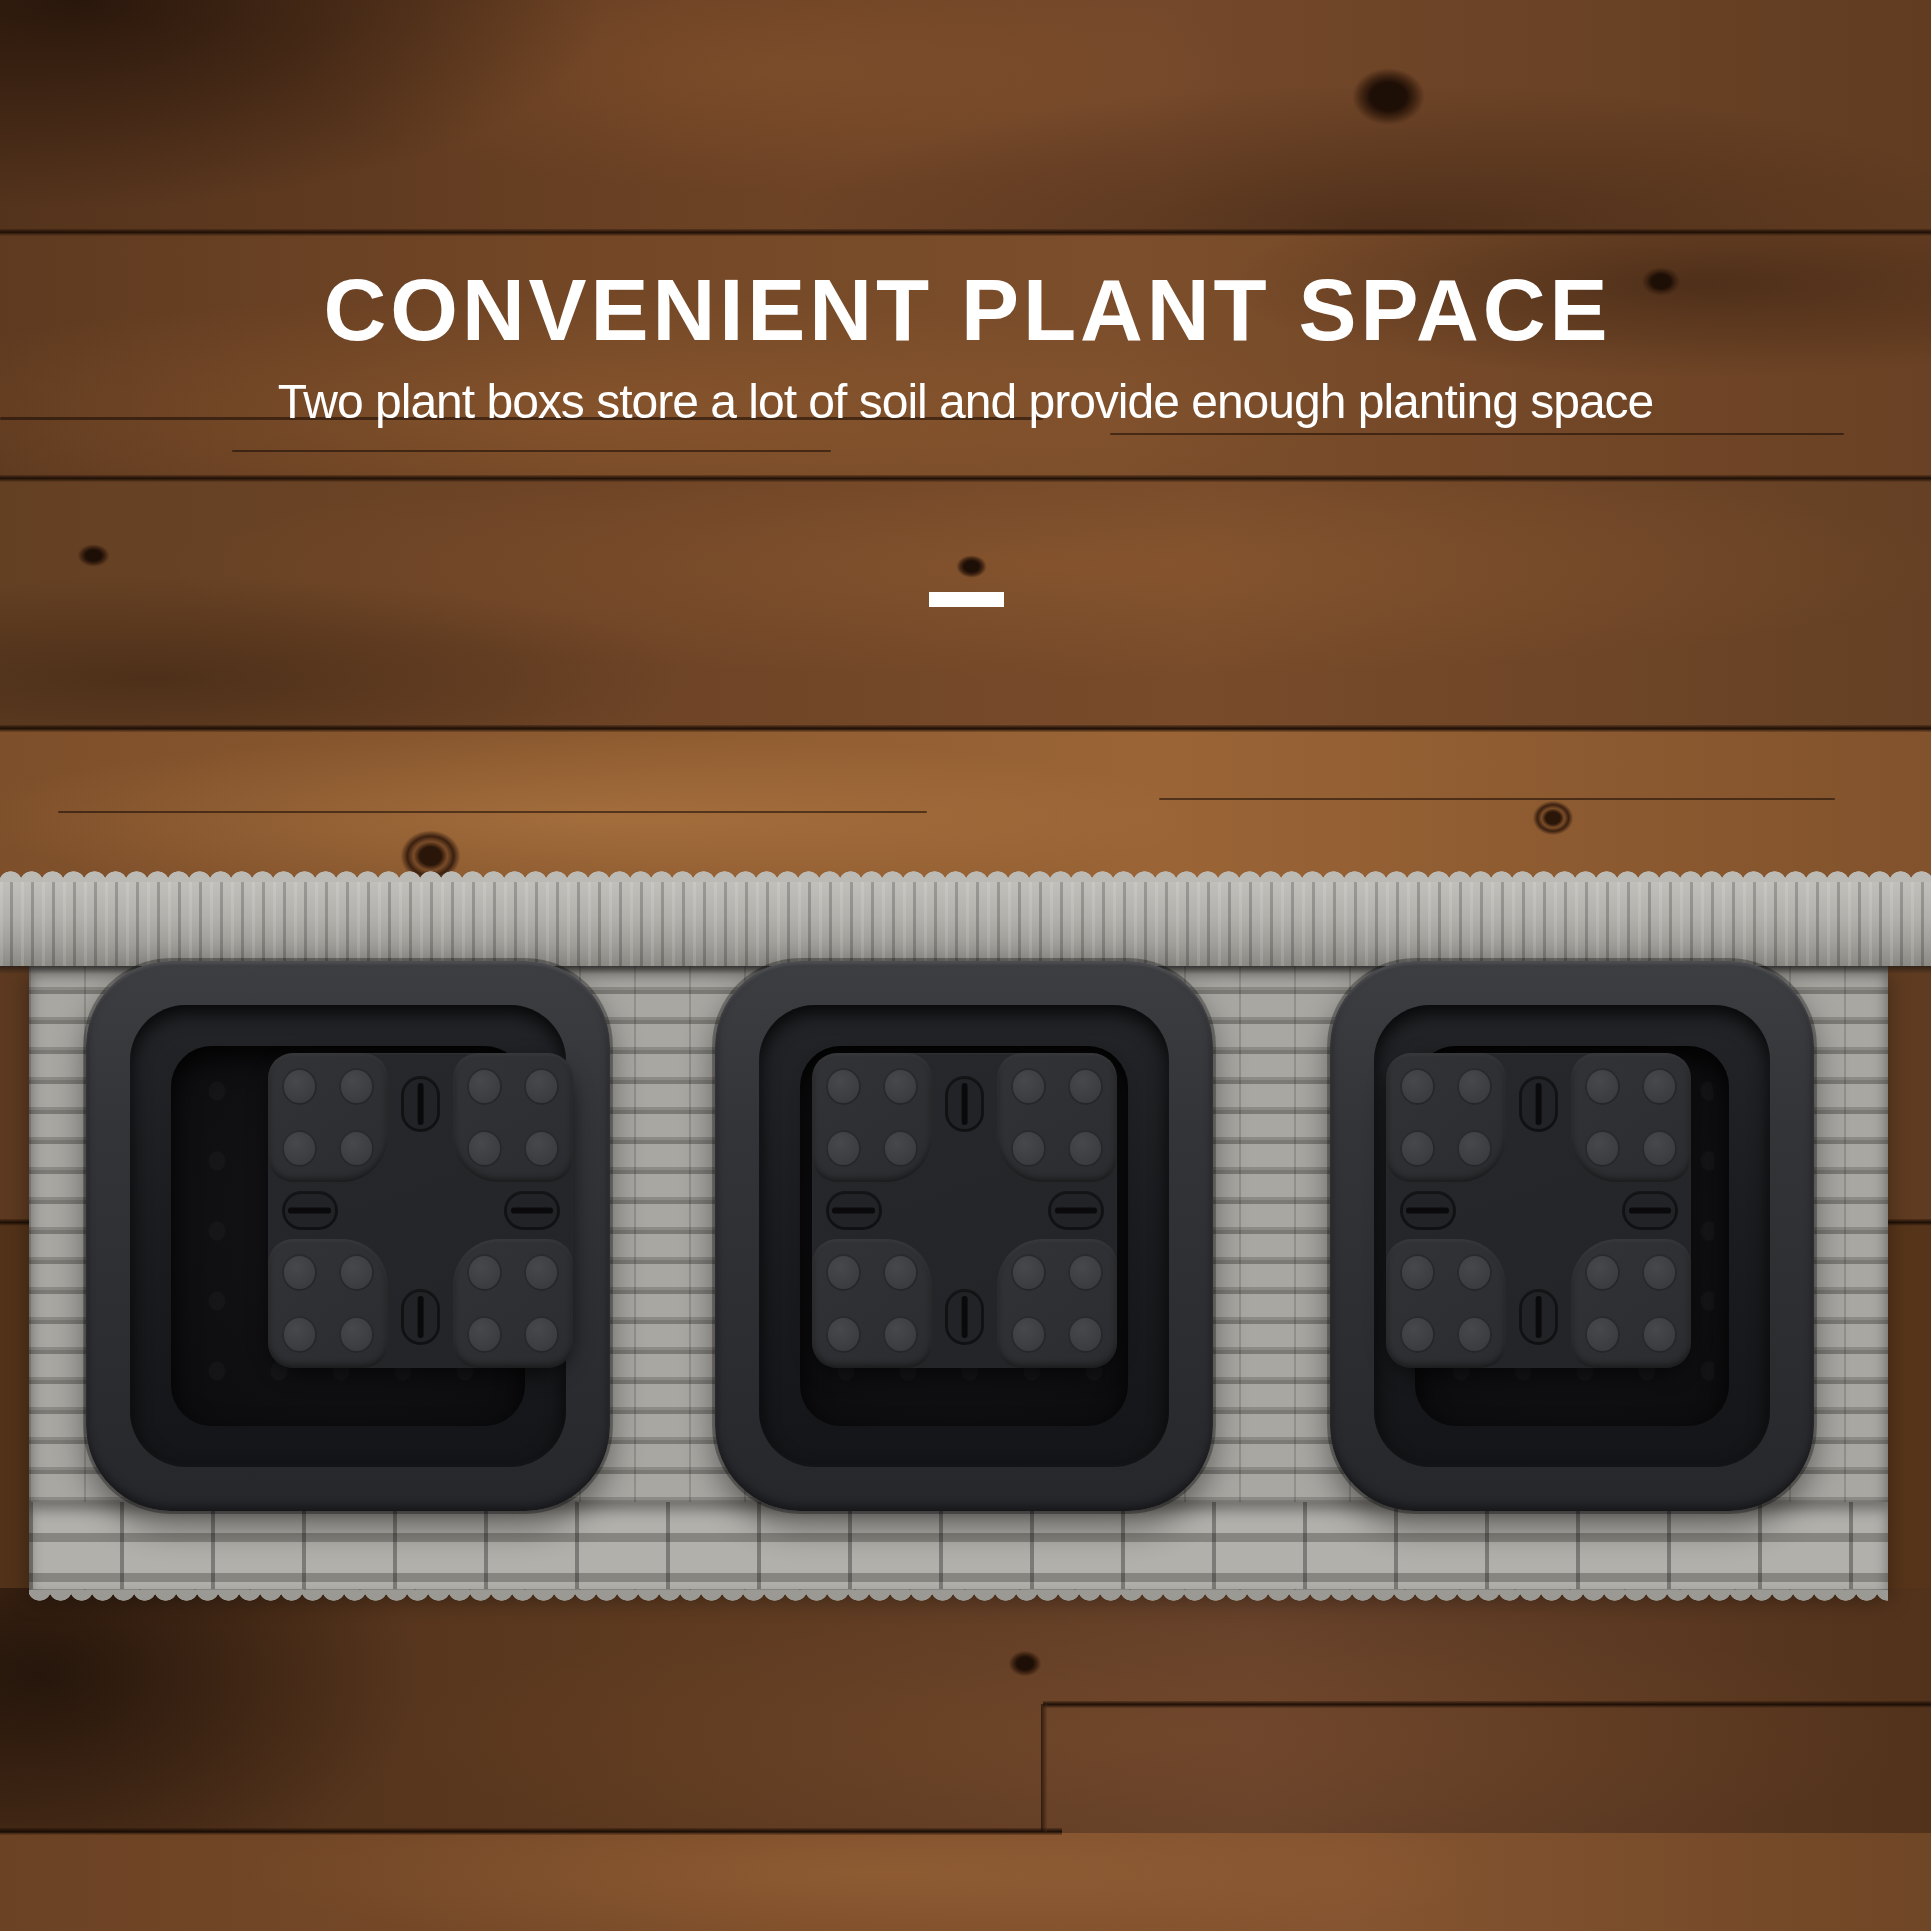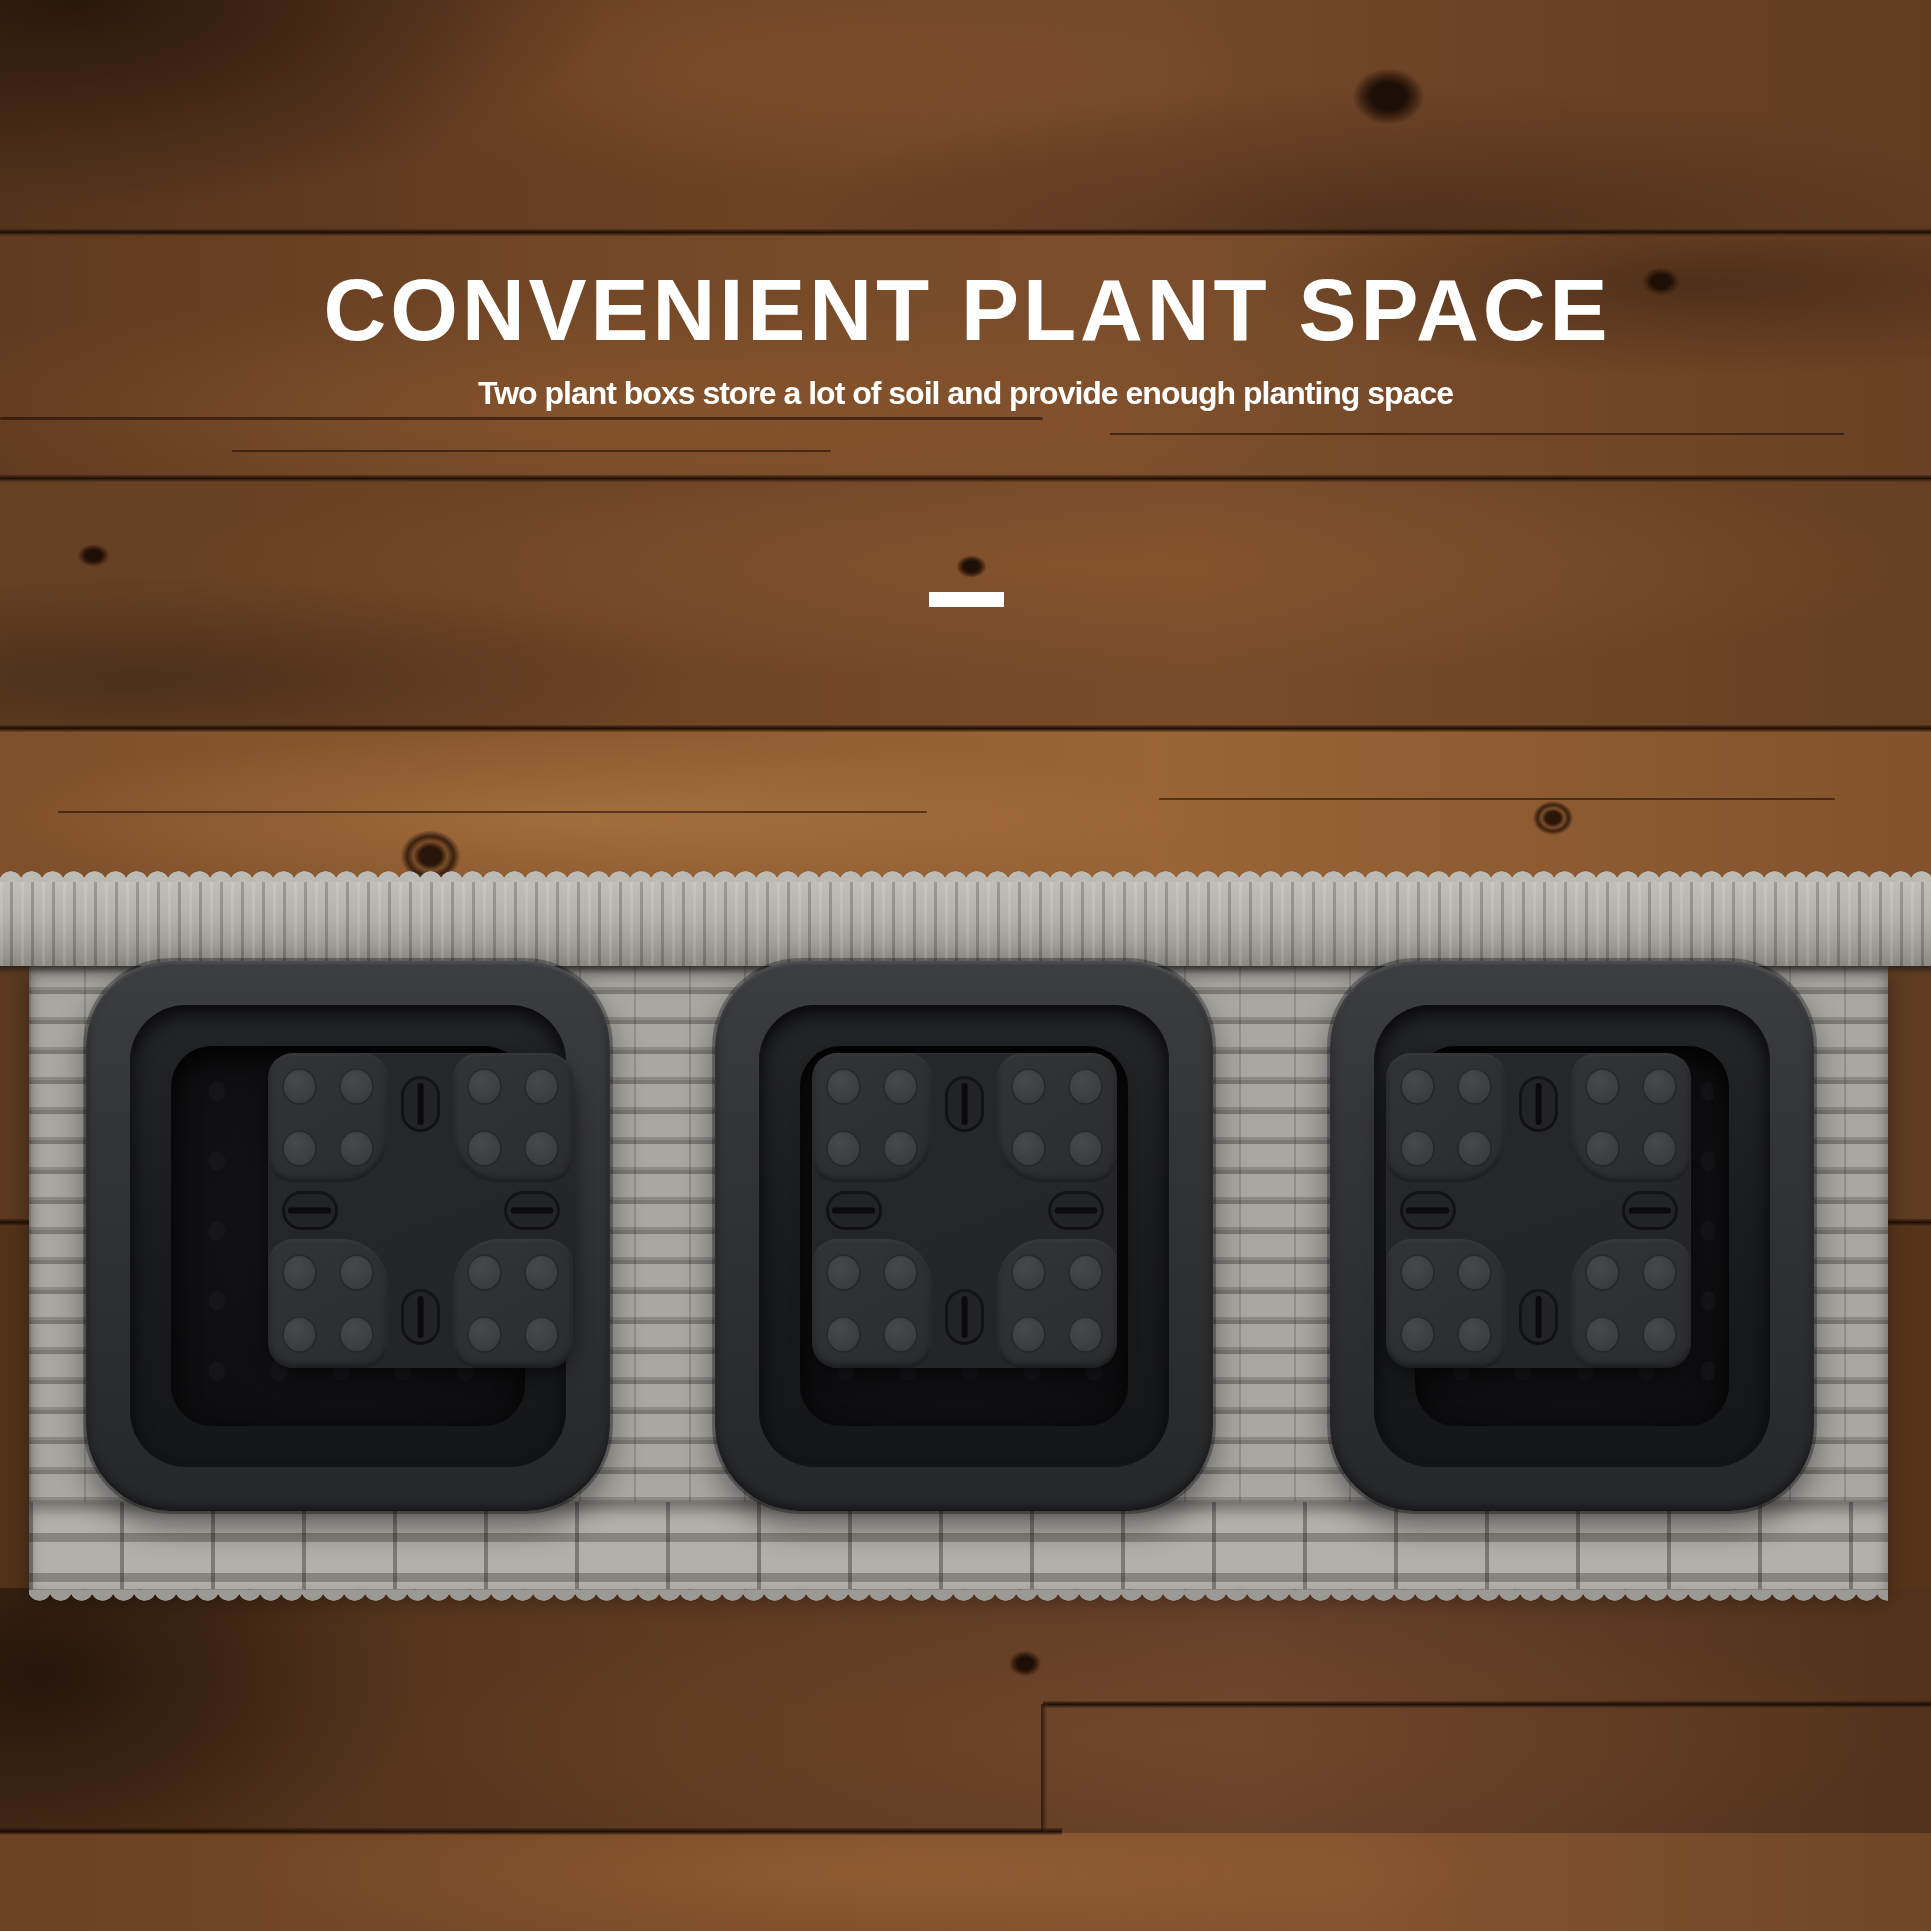--- a/index.html
+++ b/index.html
@@ -140,21 +140,21 @@
   .slot-l{left:13.5px;} .slot-r{left:236px;}
   .slot-t::after,.slot-b::after{content:"";position:absolute;left:50%;top:6.8px;bottom:6.8px;width:6.8px;
     transform:translateX(-50%);background:#0a0a0c;border-radius:2.9px;}
   .slot-l::after,.slot-r::after{content:"";position:absolute;top:50%;left:6.8px;right:6.8px;height:6.8px;
     transform:translateY(-50%);background:#0a0a0c;border-radius:2.9px;}
 
   
   #title{position:absolute;left:4px;right:0;top:266px;z-index:8;text-align:center;
     font-weight:700;font-size:87px;line-height:1;letter-spacing:3.9px;color:#fff;}
   #subtitle{position:absolute;left:0;right:0;top:376px;z-index:8;text-align:center;
-    font-weight:700;font-size:32px;line-height:1.1;letter-spacing:-1px;color:#fff;}
+    font-weight:400;font-size:48px;line-height:1.1;letter-spacing:-1px;color:#fff;}
   #dash{position:absolute;left:929px;top:592px;width:75px;height:14.5px;background:#fff;z-index:8;}
 </style>
 </head>
 <body>
 
 <div class="stage">
 
   <div class="plank grain" id="plankA"></div>
   <div class="plank grain" id="plankB"></div>
   <div class="plank grain" id="plankC"></div>

